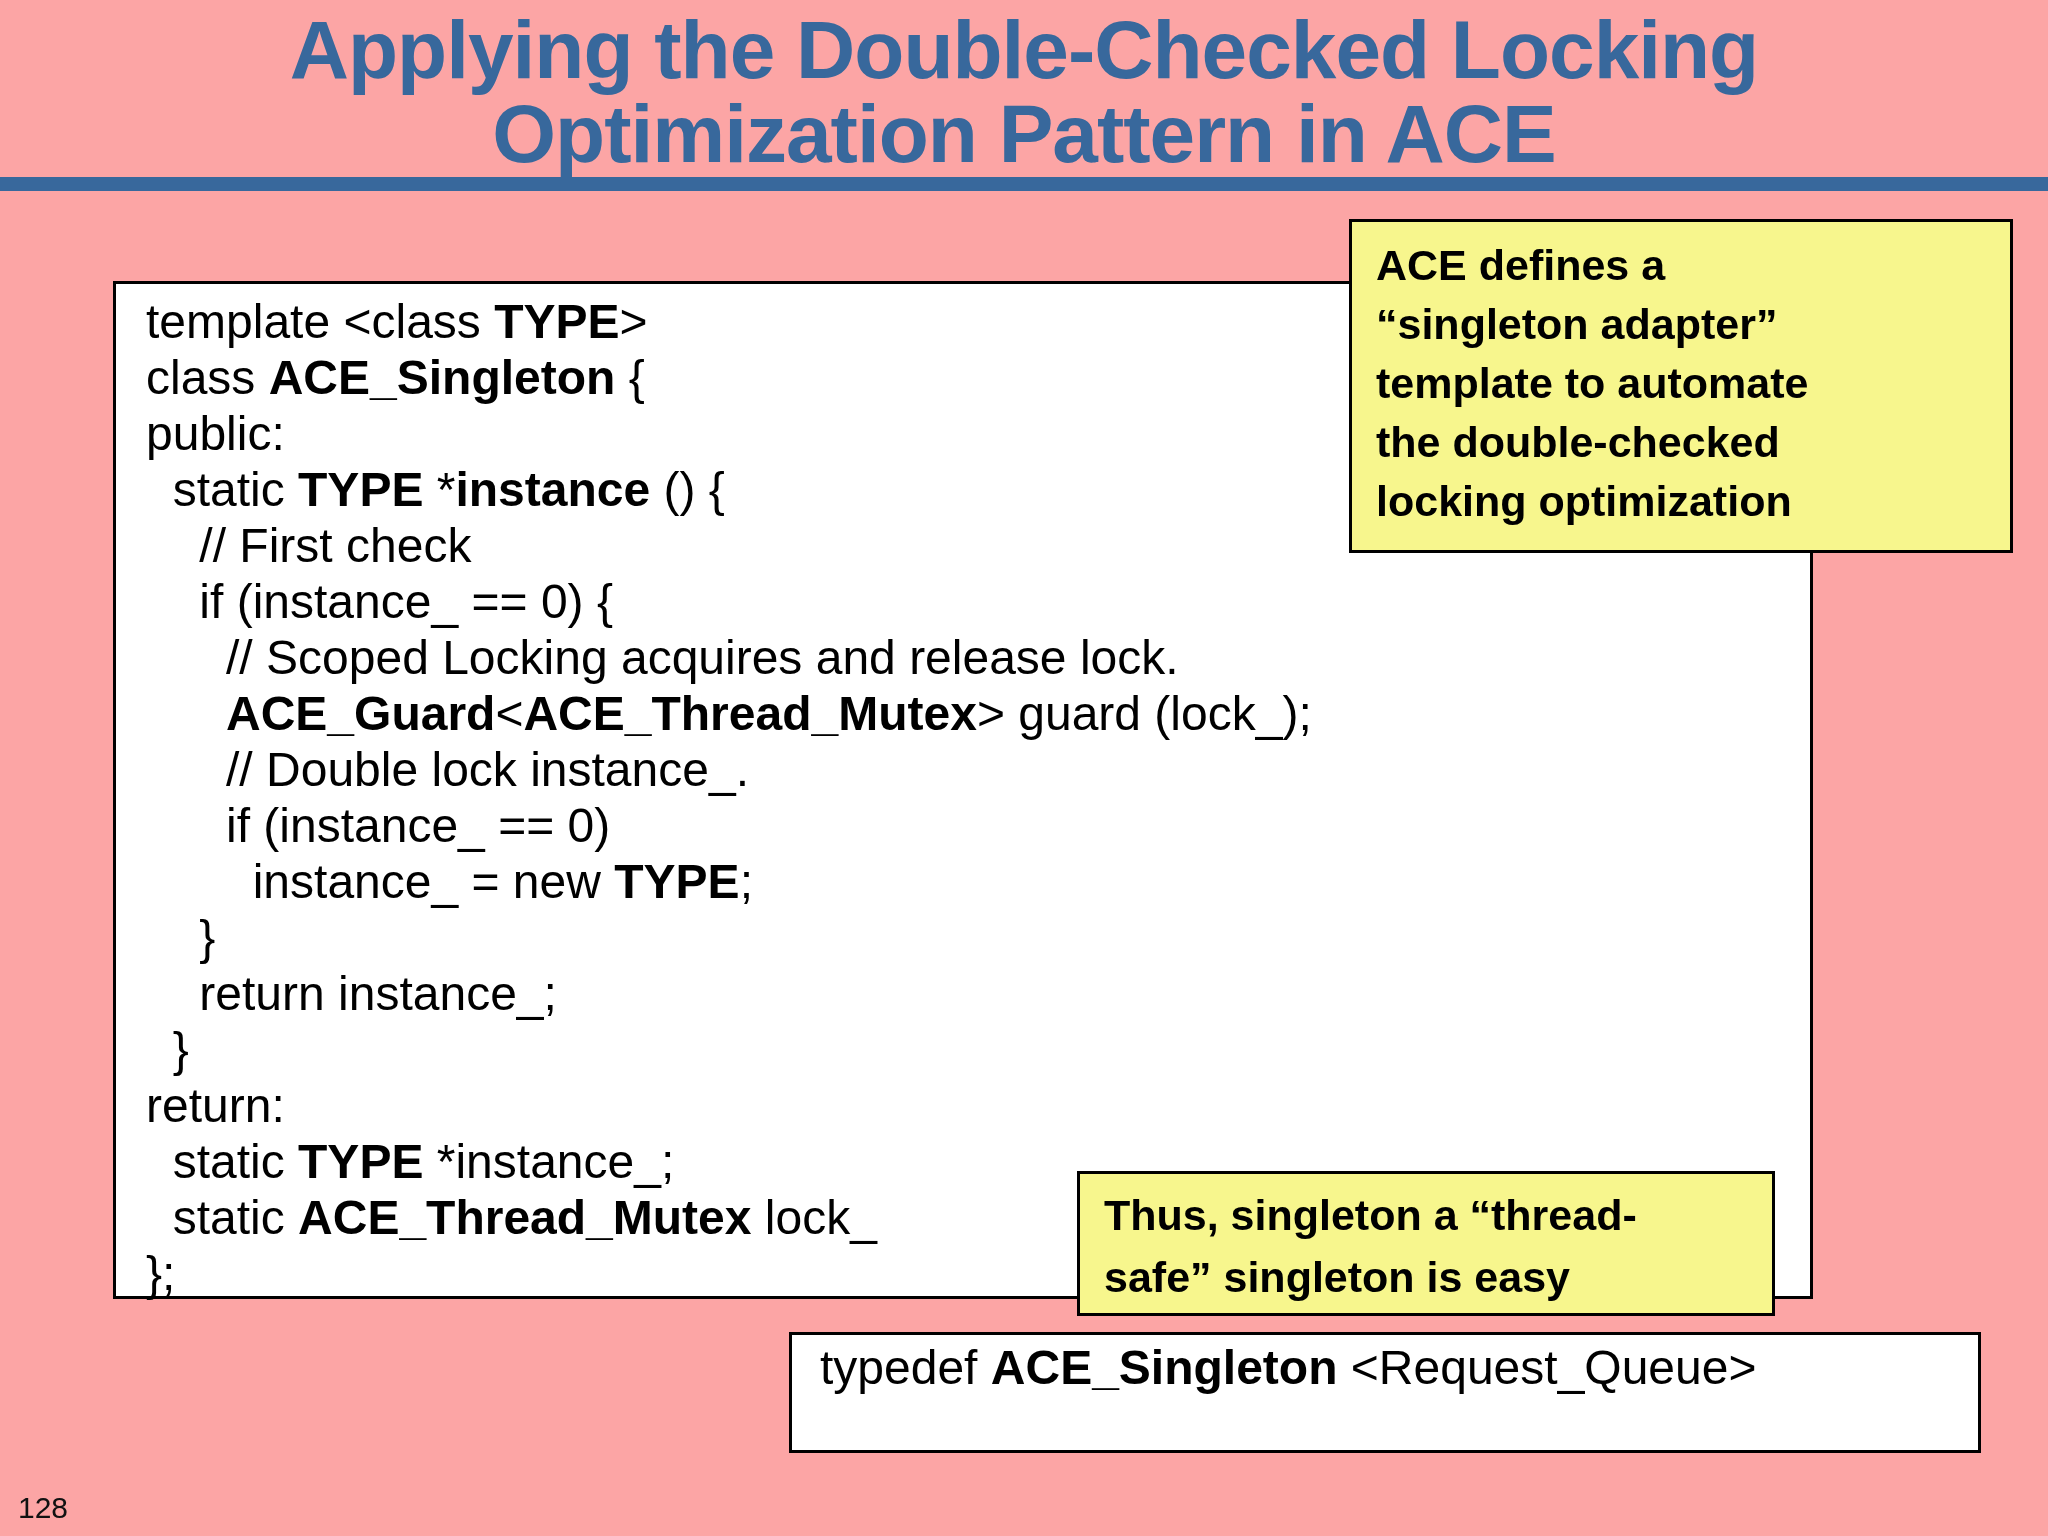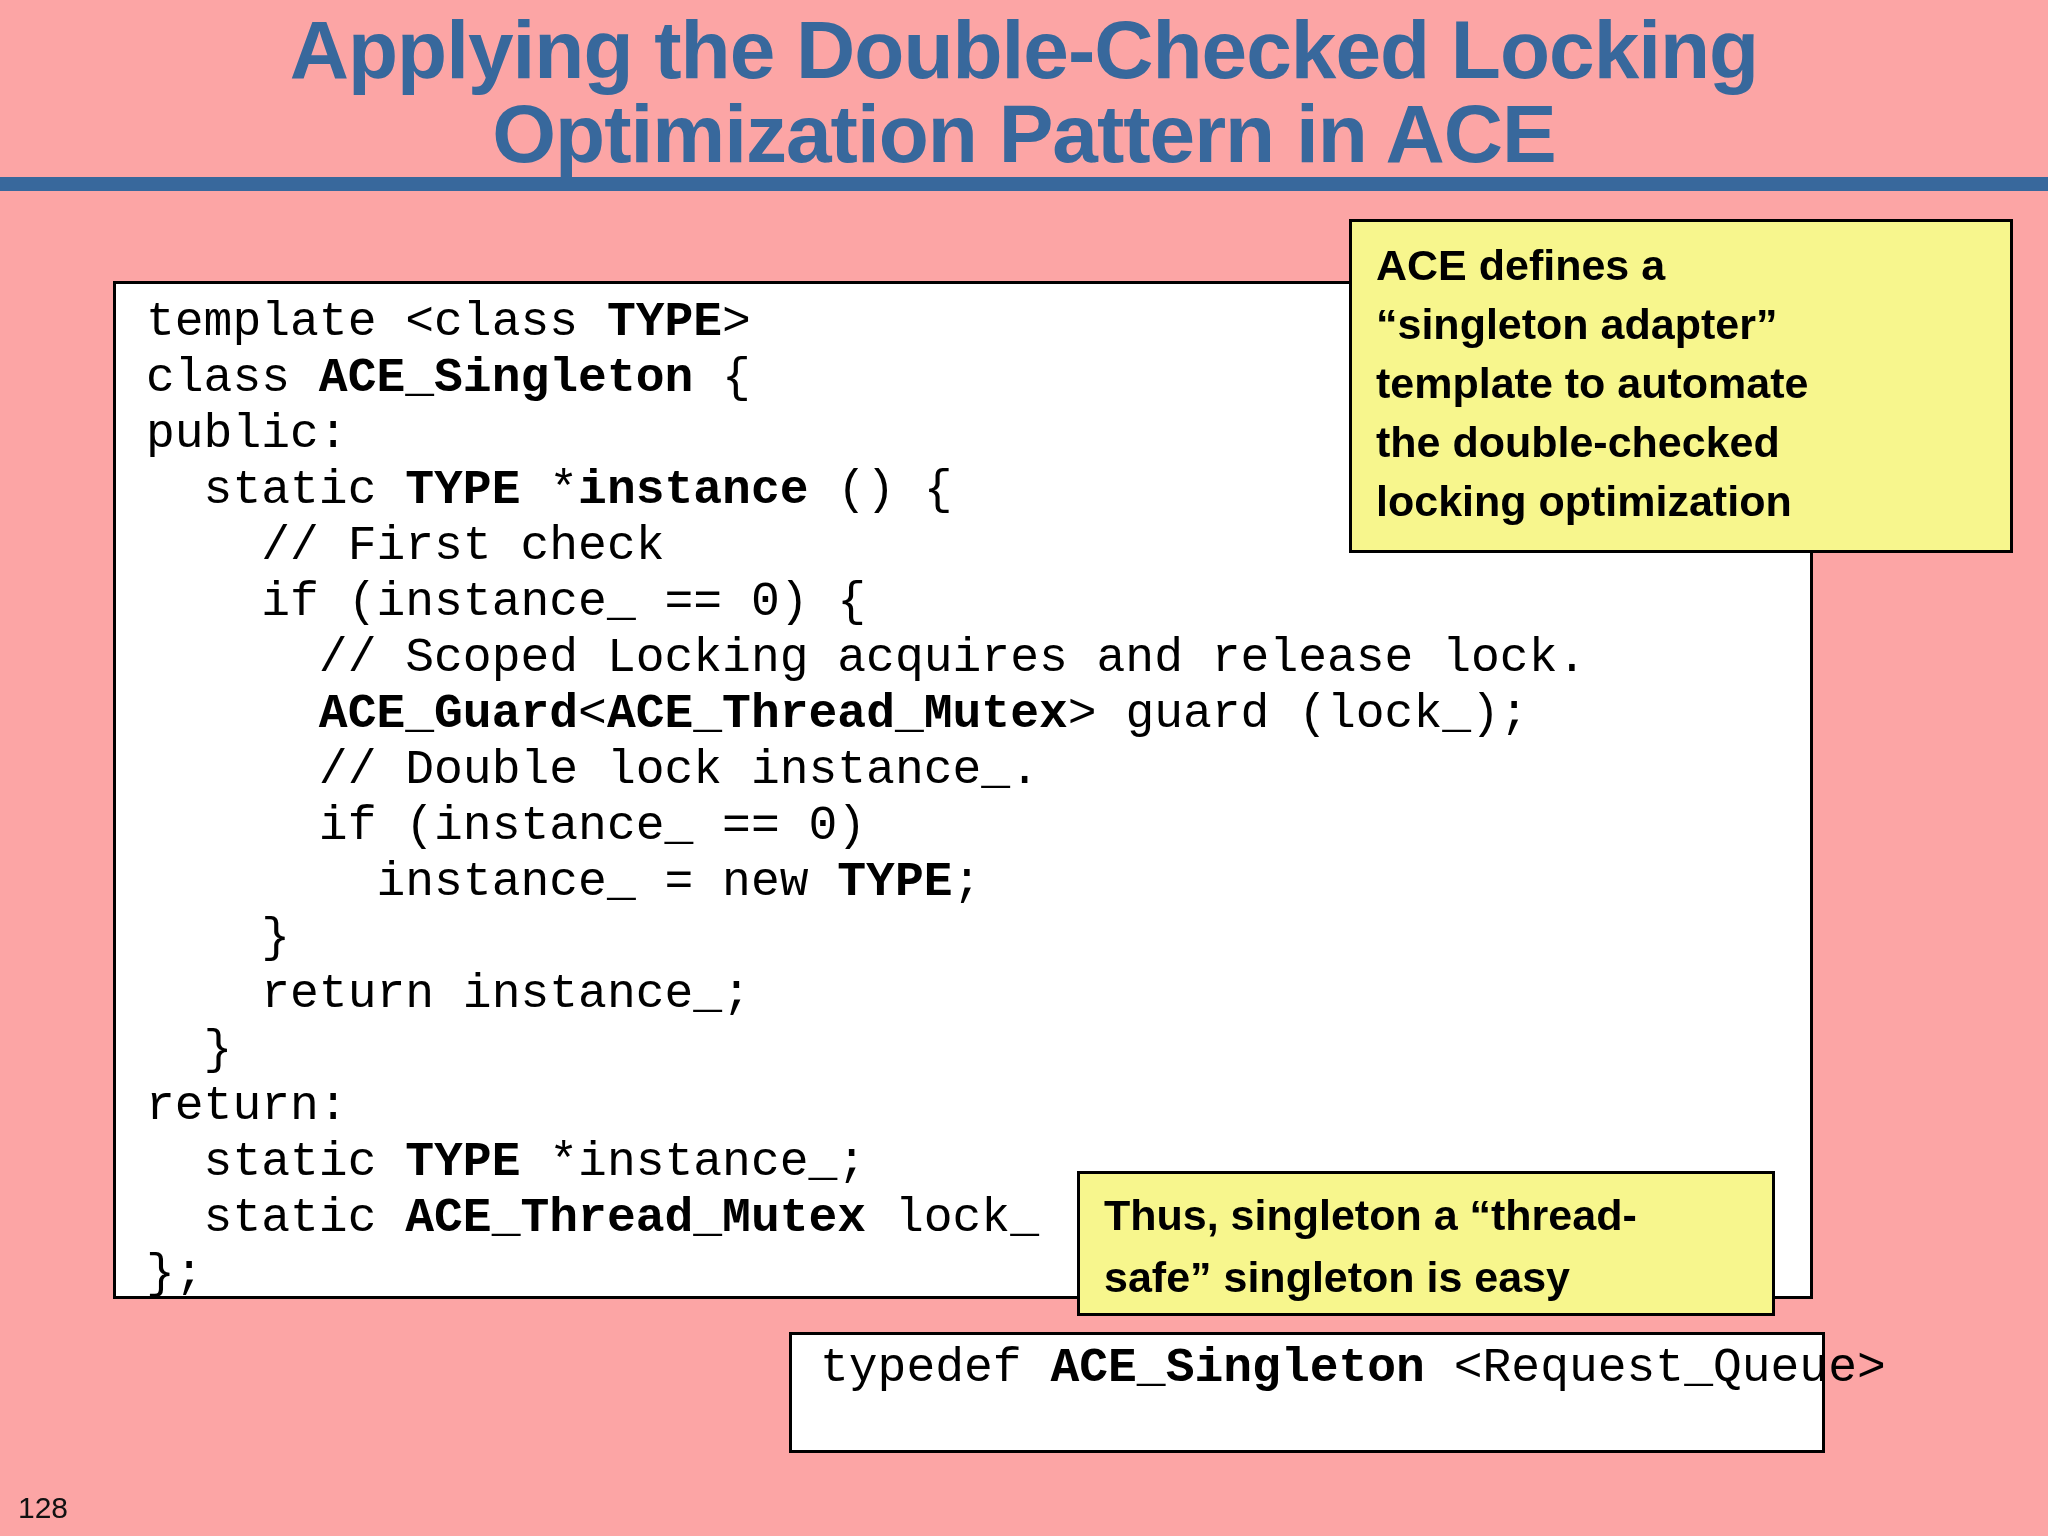--- a/index.html
+++ b/index.html
@@ -14,36 +14,36 @@
   }
   .title-rule{
     position:absolute;top:177px;left:0;width:2048px;height:14px;background:#38689C;
   }
   .code-box{
     position:absolute;left:113px;top:281px;width:1700px;height:1018px;
     border:3px solid #000;background:#ffffff;box-sizing:border-box;
     padding:10px 0 0 30px;z-index:1;
   }
   .code-line{
-    font-family:Liberation Mono, monospace;font-size:48px;line-height:56px;
+    font-family:Liberation Sans, sans-serif;font-size:48px;line-height:56px;
     white-space:pre;color:#000;
   }
   .code-line .b{font-weight:bold;}
   .callout{
     position:absolute;background:#F7F68D;border:3px solid #000;box-sizing:border-box;
     z-index:3;color:#000;
   }
   .callout .line{
     font-weight:bold;font-size:43px;line-height:59px;white-space:pre;
   }
   #callout-adapter{left:1349px;top:219px;width:664px;height:334px;padding:14px 0 0 24px;}
   #callout-thread-safe{left:1077px;top:1171px;width:698px;height:145px;padding:10px 0 0 24px;}
   #callout-thread-safe .line{line-height:62px;}
   .typedef-box{
-    position:absolute;left:789px;top:1332px;width:1036px;height:121px;
+    position:absolute;left:789px;top:1332px;width:1192px;height:121px;
     border:3px solid #000;background:#ffffff;box-sizing:border-box;
     padding:5px 0 0 28px;z-index:2;
   }
   .page-number{
     position:absolute;left:18px;top:1492px;font-size:30px;line-height:32px;color:#111;
   }
 </style>
 </head>
 <body>
 

